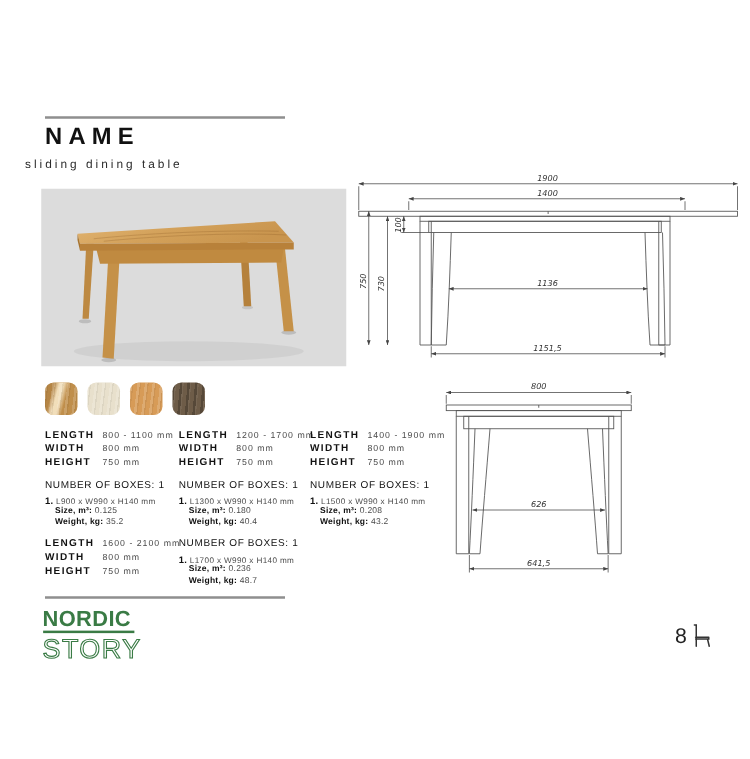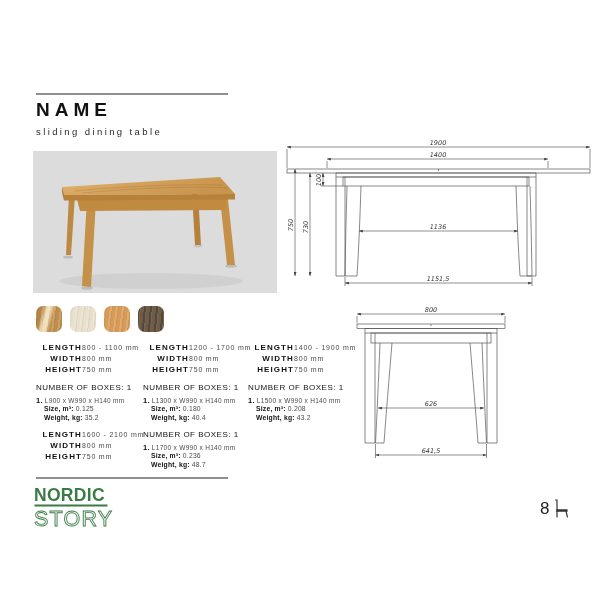--- a/index.html
+++ b/index.html
@@ -3,38 +3,38 @@
 <meta charset="utf-8">
 <style>
   html,body{margin:0;padding:0;background:#fff;}
   .sheet{position:relative;width:600px;height:607px;background:#fff;overflow:hidden;
          font-family:"Liberation Sans",sans-serif;color:#1c1c1c;}
   .rule{position:absolute;height:2px;background:#8f8f8f;}
   .top-rule{left:36px;top:93px;width:192px;}
   .bottom-rule{left:36px;top:477px;width:192px;}
   .title{position:absolute;left:36px;top:99px;font-size:19px;font-weight:bold;
          letter-spacing:5px;color:#111;}
-  .subtitle{position:absolute;left:36px;top:126px;font-size:9.5px;letter-spacing:2.4px;color:#2a2a2a;}
+  .subtitle{position:absolute;left:20px;top:126px;font-size:9.5px;letter-spacing:2.4px;color:#2a2a2a;}
   .photo{position:absolute;left:33px;top:151px;width:244px;height:142px;background:#dcdcdc;}
   .side-view{position:absolute;left:283px;top:136px;}
   .front-view{position:absolute;left:338px;top:300px;}
   .swatches{position:absolute;left:36px;top:306px;display:flex;gap:8px;}
   .swatch{width:26px;height:26px;border-radius:7px;position:relative;overflow:hidden;}
   .swatch::after{content:"";position:absolute;inset:0;
       background:repeating-linear-gradient(97deg,rgba(255,255,255,.16) 0 2px,rgba(0,0,0,.05) 2px 3px,transparent 3px 6px);}
   .swatch.s1::before{content:"";position:absolute;inset:0;
       background:linear-gradient(105deg,rgba(120,70,20,.25) 0 22%,rgba(255,245,220,.75) 36% 46%,rgba(150,90,30,.18) 60% 100%);}
   .swatch.s4::after{background:repeating-linear-gradient(95deg,rgba(0,0,0,.22) 0 2px,rgba(255,255,255,.06) 2px 3px,transparent 3px 6px);}
   .spec{position:absolute;width:103px;font-size:7px;}
   .spec.b1{left:36px;top:343px;}
   .spec.b2{left:143px;top:343px;}
   .spec.b3{left:248px;top:343px;}
   .spec.b4l{left:36px;top:430px;}
   .spec.b4r{left:143px;top:430px;}
-  .specrow{display:flex;height:11px;align-items:baseline;text-align:right;}
+  .specrow{display:flex;height:11px;align-items:baseline;}
   .lbl{font-weight:bold;font-size:8px;letter-spacing:1.1px;width:46px;flex:0 0 46px;color:#111;}
   .val{font-size:7px;letter-spacing:0.8px;color:#4a4a4a;white-space:nowrap;}
   .boxes{margin-top:7px;font-weight:normal;font-size:8px;letter-spacing:0.5px;color:#111;height:13px;}
   .boxline{font-size:6.5px;letter-spacing:0.3px;color:#4a4a4a;height:9px;white-space:nowrap;}
   .boxline .no{font-weight:bold;font-size:7.5px;color:#111;margin-right:2px;}
   .detail{margin-left:8px;font-size:6.8px;height:9px;color:#4a4a4a;letter-spacing:0.2px;white-space:nowrap;}
   .detail .dlbl{font-weight:bold;color:#111;}
   .logo{position:absolute;left:34px;top:486px;}
   .seating{position:absolute;left:540px;top:497px;display:flex;align-items:center;gap:1px;}
   .seat-count{font-size:17px;font-weight:400;color:#222;}

